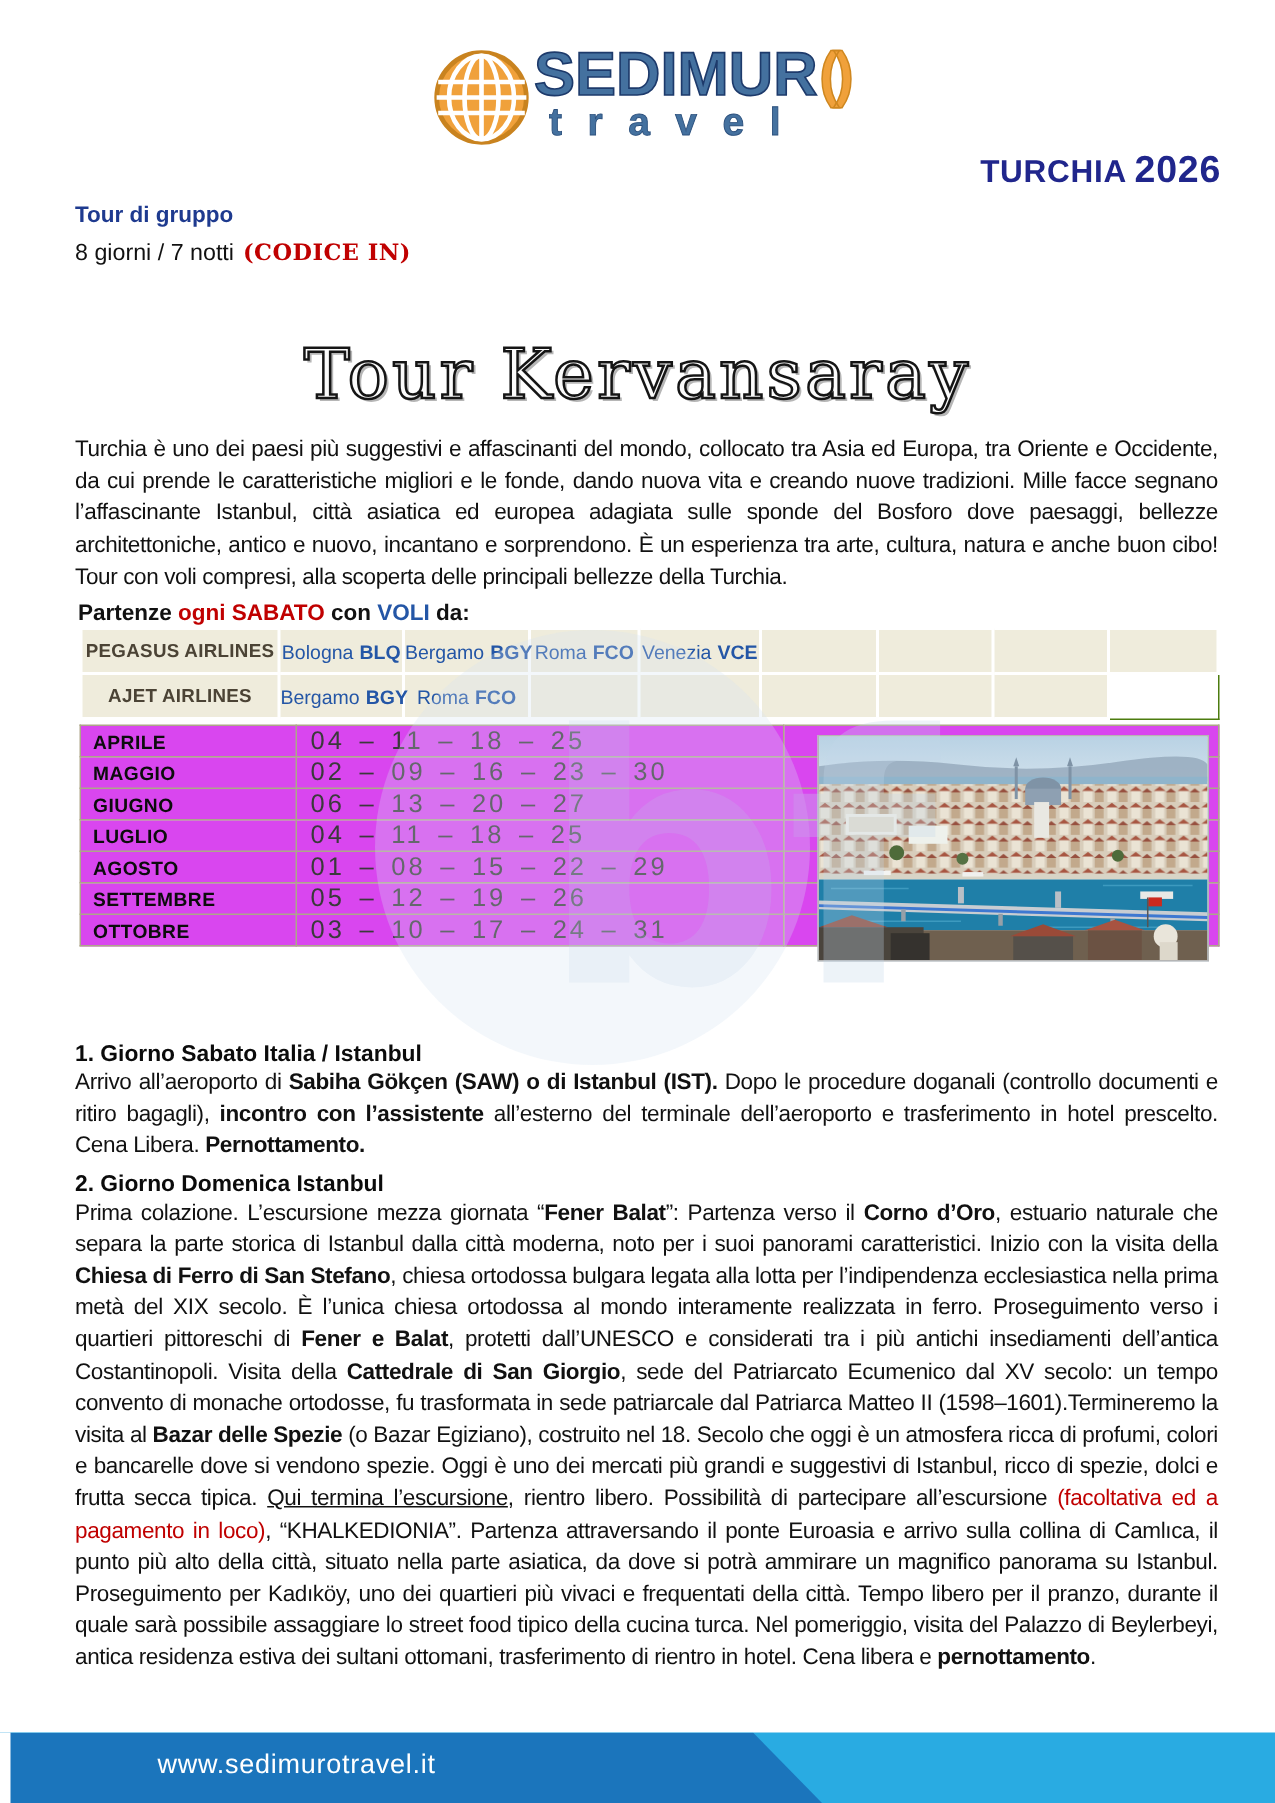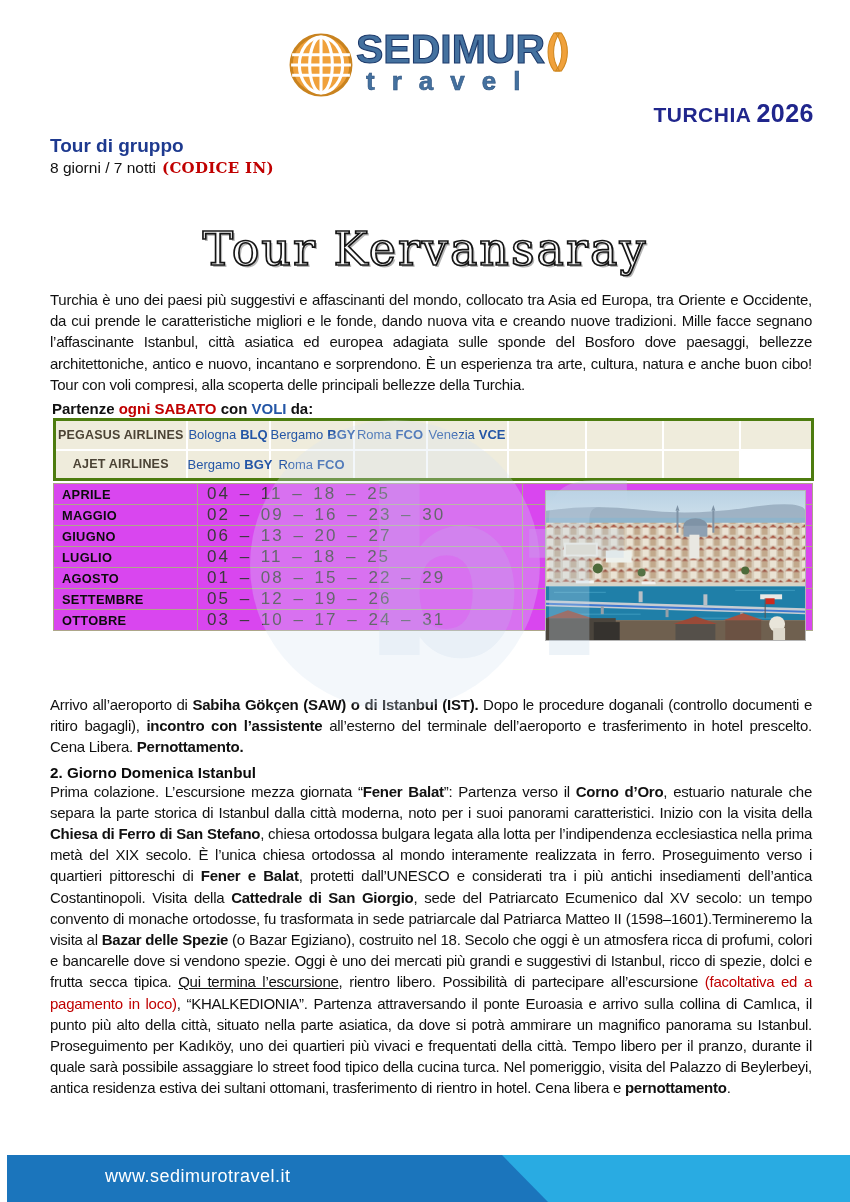--- a/index.html
+++ b/index.html
@@ -19,21 +19,21 @@
   .brand-sub { font-size: 26px; font-weight: bold; color: #44719F; letter-spacing: 17px;
     margin-top: -7px; padding-left: 10px; -webkit-text-stroke: 0.6px #2c517e; }
 
   
   .year-title { position: absolute; right: 36px; top: 99px; color: #20268C; font-weight: bold;
     letter-spacing: 0.5px; }
   .year-title .t1 { font-size: 21px; }
   .year-title .t2 { font-size: 25px; }
 
   
-  .tour-type { position: absolute; left: 50px; top: 135px; font-size: 19px; font-weight: bold;
+  .tour-type { position: absolute; left: 50px; top: 135px; font-size: 15px; font-weight: bold;
     color: #1E3A8F; }
   .tour-sub { position: absolute; left: 50px; top: 159px; font-size: 15.5px; color: #111; }
   .tour-code { font-family: "DejaVu Serif", serif; font-weight: bold; color: #C00000;
     font-size: 15px; margin-left: 6px; letter-spacing: 0.3px; }
 
   
   .main-title { position: absolute; left: 0; top: 222px; width: 850px; text-align: center;
     font-family: "DejaVu Serif", serif; font-size: 46px; font-weight: normal;
     color: #fbfbfb; -webkit-text-stroke: 1.7px #151515;
     text-shadow: 2px 2px 0 rgba(110,110,110,0.5); letter-spacing: 2px; }
@@ -43,21 +43,21 @@
     line-height: 21.2px; text-align: justify; letter-spacing: -0.25px; }
 
   
   .dep-label { position: absolute; left: 40px; top: 400px; font-size: 15px; font-weight: bold; margin-left: 12px; }
   .dep-label .red  { color: #C00000; }
   .dep-label .blue { color: #2456A6; }
 
   
   table { border-collapse: collapse; }
   .airlines { position: absolute; left: 53px; top: 418px; width: 758px; table-layout: fixed;
-    border: 3px solid #4d7c0f; }
+    border: 1px solid #4d7c0f; }
   .airlines td { background: #EFECDC; border: 2px solid #ffffff; height: 30px;
     text-align: center; vertical-align: middle; }
   .airlines td.airline { font-size: 12.5px; font-weight: bold; color: #4B4335;
     letter-spacing: 0.2px; }
   .airlines td.city { font-size: 13px; color: #2456A6; }
   .airlines .code { font-weight: bold; margin-left: 4px; }
 
   
   .calendar { position: absolute; left: 53px; top: 483px; width: 759px; table-layout: fixed; }
   .calendar td { border: 1px solid #ADA689; height: 19.2px; background: #d946ef;
@@ -285,20 +285,21 @@
 </div>
 
 <div class="watermark">
   <svg viewBox="0 0 500 330">
     <circle cx="225" cy="145" r="145" fill="#d4e2f0" opacity="0.55"></circle>
     <text x="190" y="235" font-family="DejaVu Sans, sans-serif" font-weight="bold" font-size="230" fill="#c4d7ea" opacity="0.6">bf</text>
   </svg>
 </div>
 
 <div class="sections">
+  <h3>1. Giorno Sabato  Italia / Istanbul</h3>
   <p><span>Arrivo all’aeroporto di </span><span class="b">Sabiha Gökçen (SAW) o di Istanbul (IST).</span><span> Dopo le procedure doganali (controllo documenti e ritiro bagagli), </span><span class="b">incontro con l’assistente</span><span> all’esterno del terminale dell’aeroporto e trasferimento in hotel prescelto. Cena Libera. </span><span class="b">Pernottamento.</span></p>
   <h3>2. Giorno Domenica Istanbul</h3>
   <p><span>Prima colazione. L’escursione mezza giornata “</span><span class="b">Fener Balat</span><span>”: Partenza verso il </span><span class="b">Corno d’Oro</span><span>, estuario naturale che separa la parte storica di Istanbul dalla città moderna, noto per i suoi panorami caratteristici. Inizio con la visita della </span><span class="b">Chiesa di Ferro di San Stefano</span><span>, chiesa ortodossa bulgara legata alla lotta per l’indipendenza ecclesiastica nella prima metà del XIX secolo. È l’unica chiesa ortodossa al mondo interamente realizzata in ferro. Proseguimento verso i quartieri pittoreschi di </span><span class="b">Fener e Balat</span><span>, protetti dall’UNESCO e considerati tra i più antichi insediamenti dell’antica Costantinopoli. Visita della </span><span class="b">Cattedrale di San Giorgio</span><span>, sede del Patriarcato Ecumenico dal XV secolo: un tempo convento di monache ortodosse, fu trasformata in sede patriarcale dal Patriarca Matteo II (1598–1601).Termineremo la visita al </span><span class="b">Bazar delle Spezie</span><span> (o Bazar Egiziano), costruito nel 18. Secolo che oggi è un atmosfera ricca di profumi, colori e bancarelle dove si vendono spezie. Oggi è uno dei mercati più grandi e suggestivi di Istanbul, ricco di spezie, dolci e frutta secca tipica. </span><span class="u">Qui termina l’escursione</span><span>, rientro libero. Possibilità di partecipare all’escursione </span><span class="r">(facoltativa ed a pagamento in loco)</span><span>, “KHALKEDIONIA”. Partenza attraversando il ponte Euroasia e arrivo sulla collina di Camlıca, il punto più alto della città, situato nella parte asiatica, da dove si potrà ammirare un magnifico panorama su Istanbul. Proseguimento per Kadıköy, uno dei quartieri più vivaci e frequentati della città. Tempo libero per il pranzo, durante il quale sarà possibile assaggiare lo street food tipico della cucina turca. Nel pomeriggio, visita del Palazzo di Beylerbeyi, antica residenza estiva dei sultani ottomani, trasferimento di rientro in hotel. Cena libera e </span><span class="b">pernottamento</span><span>.</span></p>
 </div>
 
 <div class="footer">
   <div class="footer-dark"></div>
   <div class="footer-margin"></div>
   <div class="footer-url">www.sedimurotravel.it</div>
 </div>

